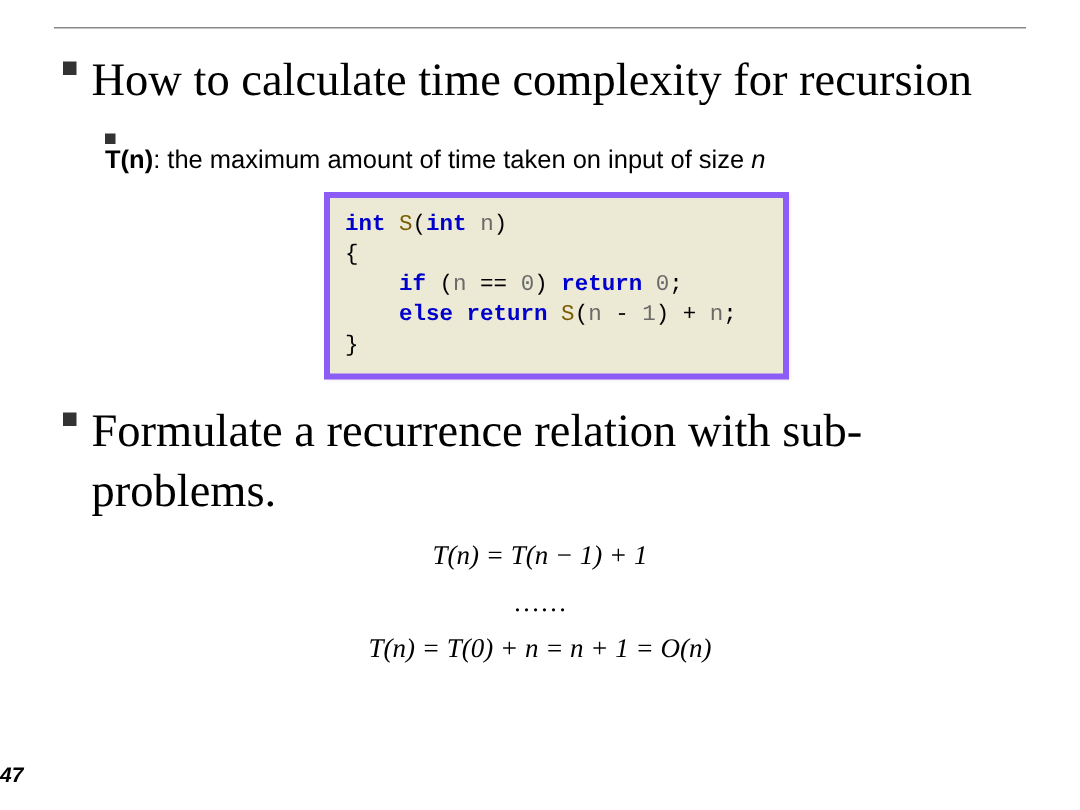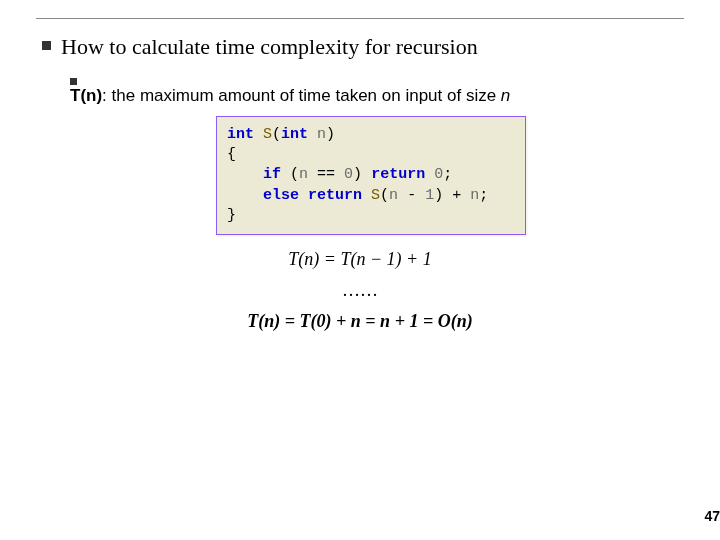--- a/index.html
+++ b/index.html
@@ -5,35 +5,35 @@
   * { box-sizing: border-box; margin: 0; padding: 0; }
   html, body { width: 720px; height: 540px; background: #fff; font-family: "Times New Roman", Times, serif; color: #000; }
   .slide { width: 720px; height: 540px; position: relative; padding: 18px 36px 0 36px; }
   .title { font-size: 30px; text-align: center; margin-bottom: 6px; }
   .hr-line { border: none; border-top: 1px solid #888; margin: 0 0 14px 0; }
   .bullets { padding-left: 6px; }
   .li-1 { display: flex; align-items: flex-start; margin-bottom: 10px; }
   .li-2 { display: flex; align-items: flex-start; margin-left: 28px; margin-bottom: 10px; flex-direction: column; }
   .sq { width: 9px; height: 9px; background: #333; flex: 0 0 auto; margin-top: 8px; margin-right: 10px; }
   .sq-sm { width: 7px; height: 7px; background: #333; flex: 0 0 auto; margin-top: 6px; margin-right: 10px; }
-  .t1 { font-size: 22px; line-height: 1.3; }
+  .t1 { font-size: 31px; line-height: 1.3; }
   .t2 { font-size: 17px; font-family: Arial, Helvetica, sans-serif; line-height: 1.25; }
   .tnbold { font-weight: bold; }
   .ital { font-style: italic; }
-  .codebox { margin: 8px 0 14px 180px; width: 310px; background: #ecead4; border: 1px solid #8b5cf6; padding: 8px 10px; font-family: Consolas, "Courier New", monospace; font-size: 15px; line-height: 1.35; white-space: pre; box-shadow: 1px 1px 2px rgba(0,0,0,0.08);}
+  .codebox { margin: 8px 0 14px 180px; width: 310px; background: #ecead4; border: 4px solid #8b5cf6; padding: 8px 10px; font-family: Consolas, "Courier New", monospace; font-size: 15px; line-height: 1.35; white-space: pre; box-shadow: 1px 1px 2px rgba(0,0,0,0.08);}
   .kw { color: #0000cc; font-weight: bold; }
   .fn { color: #7a5c00; }
   .nm { color: #6a6a6a; }
   .punc { color: #000; }
   .op { color: #000; }
   .eqblock { text-align: center; margin-top: 13px; }
   .eq { font-family: "Times New Roman", serif; font-size: 18px; margin: 10px 0; }
   .dots { font-family: "Times New Roman", serif; font-size: 18px; margin: 6px 0; }
-  .eqf { font-weight: bold; font-style: italic; text-align: center; }
-  .pagenum { position: absolute; bottom: 16px; left: 0; width: 100%; text-align: right; font-family: Arial, sans-serif; font-size: 14px; font-weight: bold; }
+  .eqf { font-weight: normal; font-style: italic; text-align: center; }
+  .pagenum { position: absolute; bottom: 16px; left: 0; width: 100%; text-align: left; font-family: Arial, sans-serif; font-size: 14px; font-weight: bold; font-style: italic; }
 </style>
 </head>
 <body>
 
 <div class="slide">
   <hr class="hr-line">
 
   <div class="bullets">
     <div class="li-1">
       <span class="sq"></span>
@@ -47,20 +47,26 @@
       </span>
     </div>
   </div>
 
   <div class="codebox"><span class="kw">int</span> <span class="fn">S</span><span class="punc">(</span><span class="kw">int</span> <span class="nm">n</span><span class="punc">)</span>
 <span class="punc">{</span>
     <span class="kw">if</span> <span class="punc">(</span><span class="nm">n</span><span class="op"> == </span><span class="nm">0</span><span class="punc">)</span> <span class="kw">return</span> <span class="nm">0</span><span class="punc">;</span>
     <span class="kw">else</span> <span class="kw">return</span> <span class="fn">S</span><span class="punc">(</span><span class="nm">n</span><span class="op"> - </span><span class="nm">1</span><span class="punc">)</span><span class="op"> + </span><span class="nm">n</span><span class="punc">;</span>
 <span class="punc">}</span></div>
 
+  <div class="bullets">
+    <div class="li-1">
+      <span class="sq"></span>
+      <span class="t1">Formulate a recurrence relation with sub-problems.</span>
+    </div>
+  </div>
 
   <div class="eqblock">
     <div class="eq"><span style="font-style:italic">T(n) = T(n − 1) + 1</span></div>
     <div class="dots">……</div>
     <div class="eq eqf">T(n) = T(0) + n = n + 1 = O(n)</div>
   </div>
 
   <div class="pagenum">47</div>
 </div>
 

